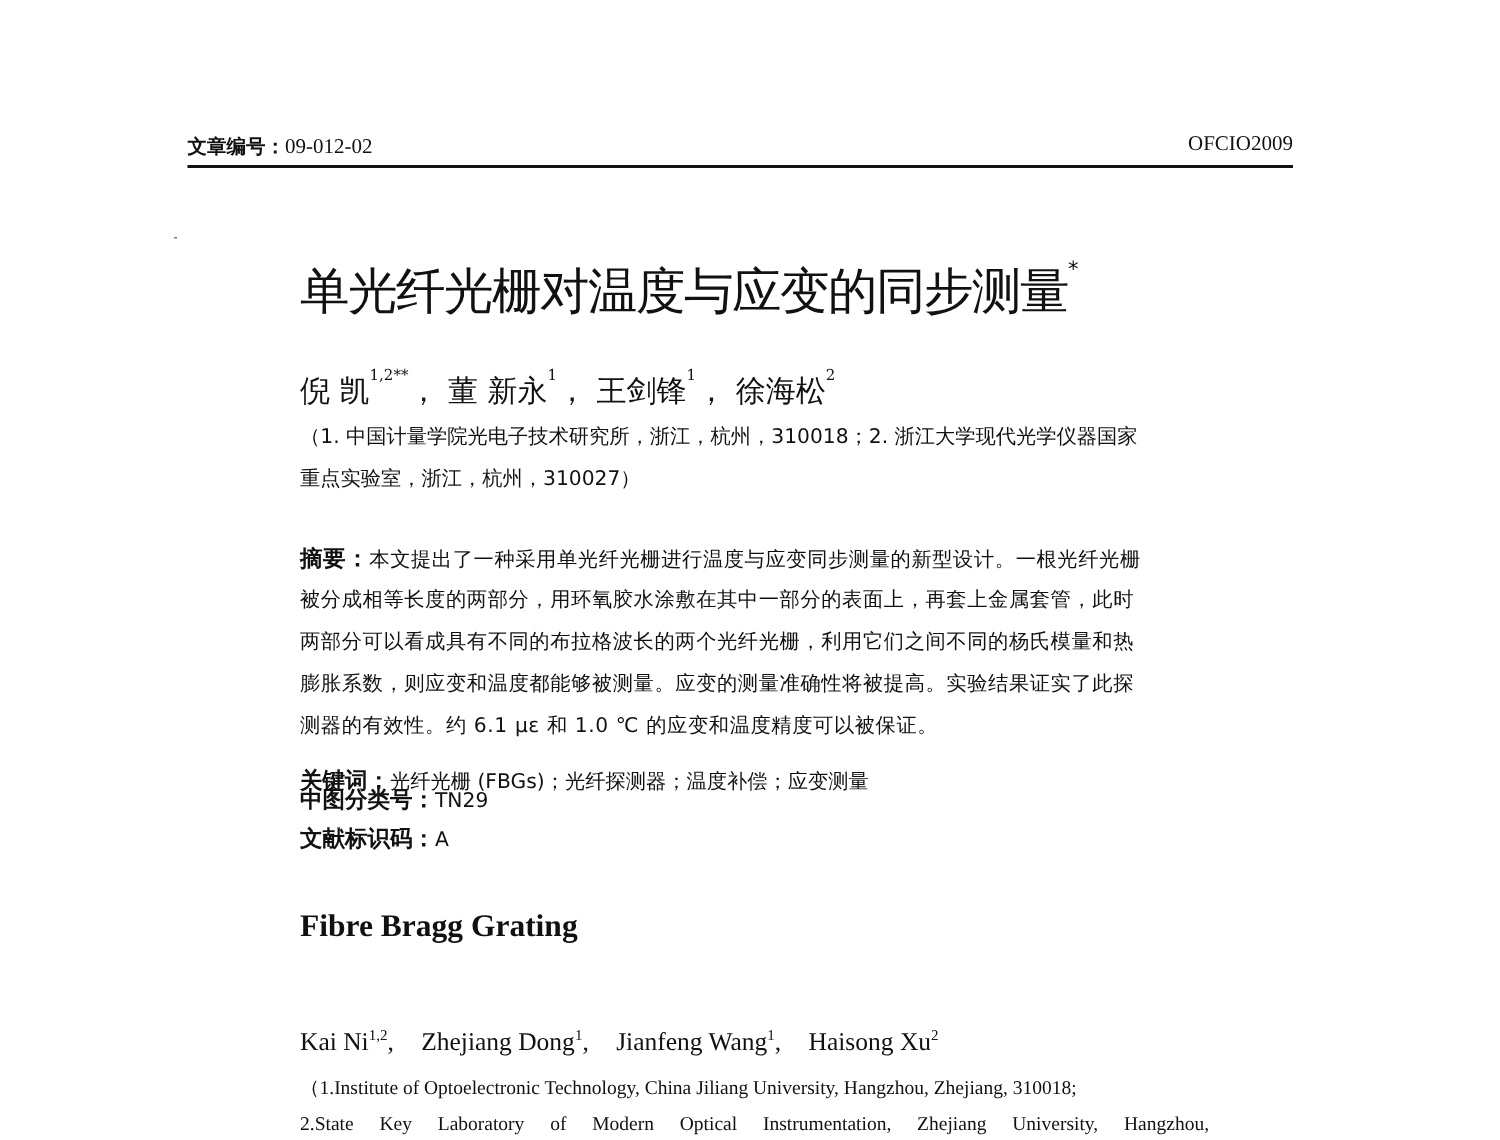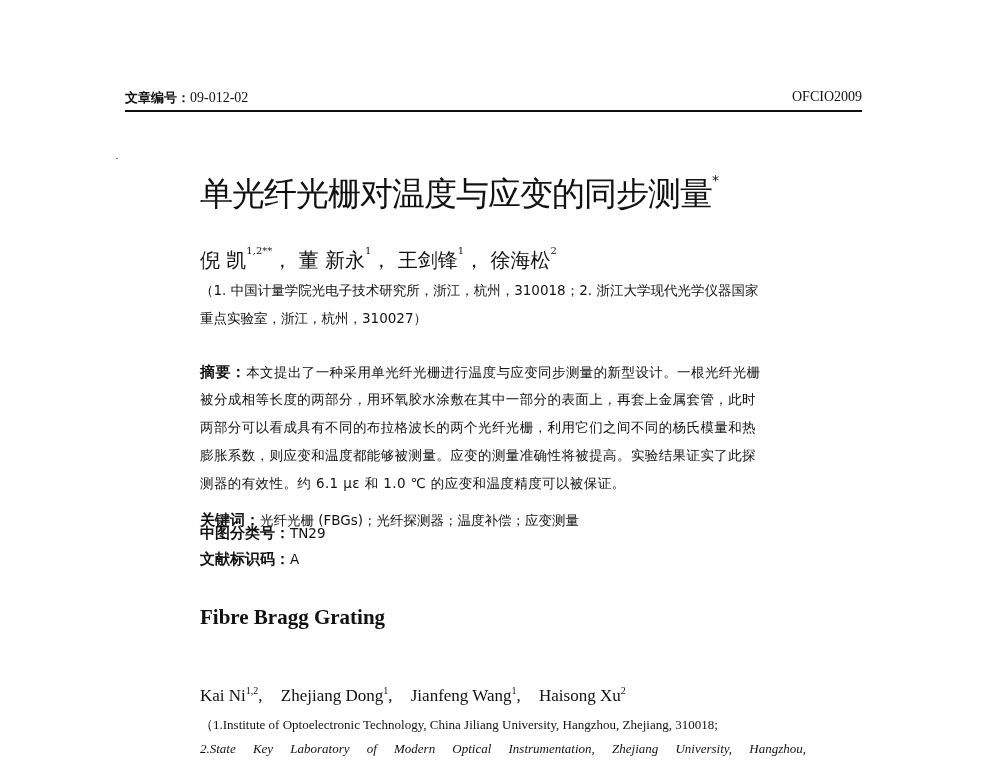--- a/index.html
+++ b/index.html
@@ -16,21 +16,21 @@
   .authors-cn sup { font-size:10px; vertical-align:top; position:relative; top:-2px; }
   .cn-line { position:absolute; left:200px; font-family:"DejaVu Sans",sans-serif; font-size:13.5px; white-space:nowrap; }
   .cn-line b { font-weight:bold; font-size:15px; }
   .abs { letter-spacing:0.4px; }
   .title-en { position:absolute; left:200px; top:604px; width:606px; font-size:21px; font-weight:bold; line-height:26px; text-align:justify; text-align-last:left; }
   .title-en .l1 { display:block; text-align:justify; text-align-last:justify; }
   .authors-en { position:absolute; left:200px; top:685px; font-size:17px; }
   .authors-en sup { font-size:10px; }
   .authors-en span.sep { display:inline-block; width:14px; }
   .aff-en { position:absolute; left:200px; font-size:13px; white-space:nowrap; }
-  .aff-en.l2 { width:606px; text-align:justify; text-align-last:justify;font-style:italic; }
+  .aff-en.l2 { width:606px; text-align:justify; text-align-last:justify; }
 </style>
 </head>
 <body>
 
 <div class="hdr">
   <span class="hdr-left"><b>文章编号：</b><span>09-012-02</span></span>
   <span class="hdr-right">OFCIO2009</span>
 </div>
 <div class="hdr-rule"></div>
 <div class="dot"></div>

